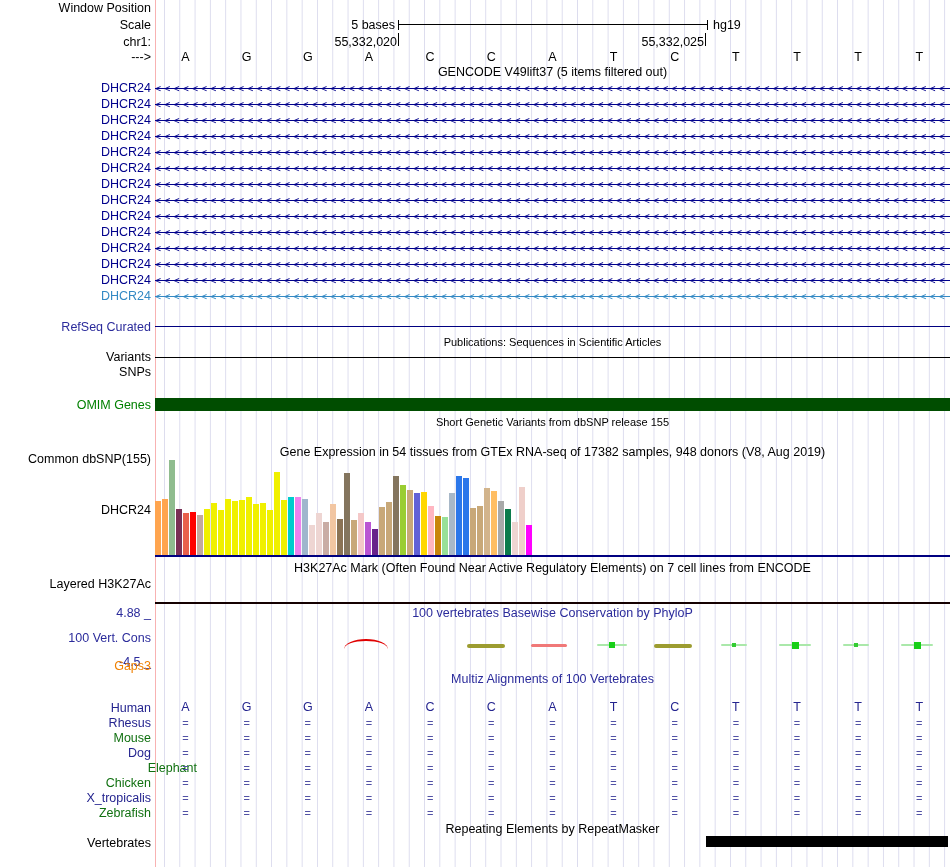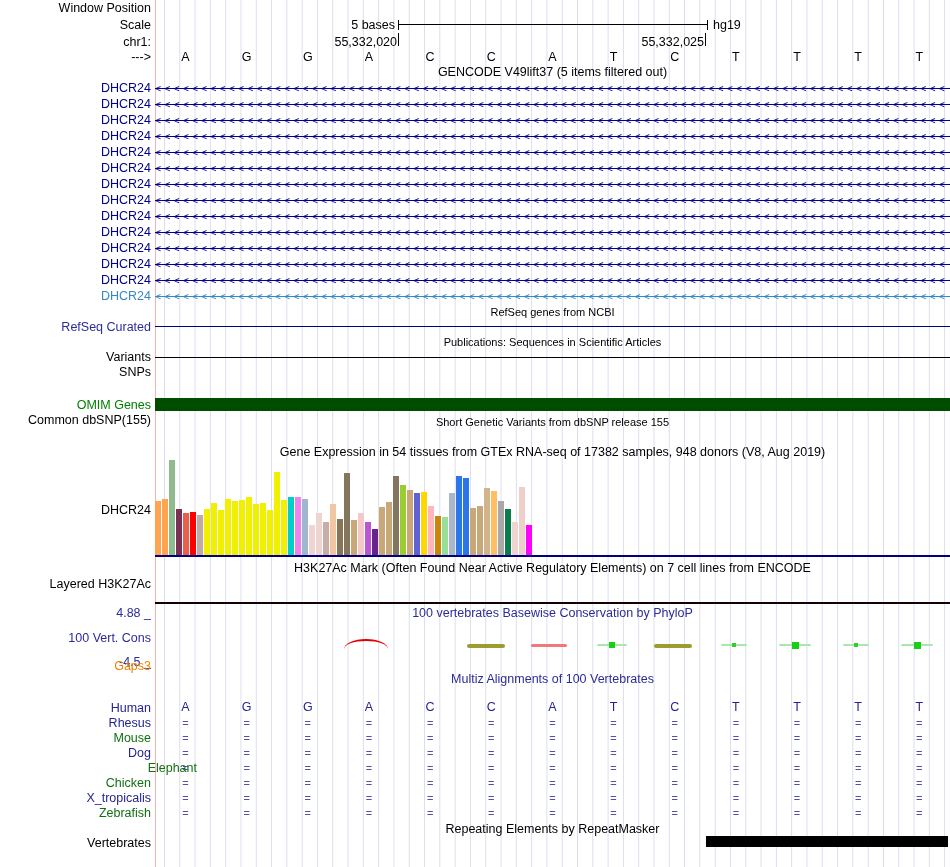--- a/index.html
+++ b/index.html
@@ -113,35 +113,34 @@
       <div style="position: absolute; left: 0px; top: 273px; width: 151px; text-align: right; color: rgb(0, 0, 139); line-height: 14px;">DHCR24</div>
       <div class="arrowrow" style="position: absolute; left: 155px; top: 272px; width: 795px; height: 16px; color: rgb(0, 0, 139);">
         <span class="chev">&lt;&lt;&lt;&lt;&lt;&lt;&lt;&lt;&lt;&lt;&lt;&lt;&lt;&lt;&lt;&lt;&lt;&lt;&lt;&lt;&lt;&lt;&lt;&lt;&lt;&lt;&lt;&lt;&lt;&lt;&lt;&lt;&lt;&lt;&lt;&lt;&lt;&lt;&lt;&lt;&lt;&lt;&lt;&lt;&lt;&lt;&lt;&lt;&lt;&lt;&lt;&lt;&lt;&lt;&lt;&lt;&lt;&lt;&lt;&lt;&lt;&lt;&lt;&lt;&lt;&lt;&lt;&lt;&lt;&lt;&lt;&lt;&lt;&lt;&lt;&lt;&lt;&lt;&lt;&lt;&lt;&lt;&lt;&lt;&lt;&lt;</span>
       </div>
       <div style="position: absolute; left: 0px; top: 289px; width: 151px; text-align: right; color: rgb(51, 137, 196); line-height: 14px;">DHCR24</div>
       <div class="arrowrow" style="position: absolute; left: 155px; top: 288px; width: 795px; height: 16px; color: rgb(51, 137, 196);">
         <span class="chev">&lt;&lt;&lt;&lt;&lt;&lt;&lt;&lt;&lt;&lt;&lt;&lt;&lt;&lt;&lt;&lt;&lt;&lt;&lt;&lt;&lt;&lt;&lt;&lt;&lt;&lt;&lt;&lt;&lt;&lt;&lt;&lt;&lt;&lt;&lt;&lt;&lt;&lt;&lt;&lt;&lt;&lt;&lt;&lt;&lt;&lt;&lt;&lt;&lt;&lt;&lt;&lt;&lt;&lt;&lt;&lt;&lt;&lt;&lt;&lt;&lt;&lt;&lt;&lt;&lt;&lt;&lt;&lt;&lt;&lt;&lt;&lt;&lt;&lt;&lt;&lt;&lt;&lt;&lt;&lt;&lt;&lt;&lt;&lt;&lt;&lt;</span>
       </div>
     </div>
 
-  <div class="ctitle t-sm" style="top:306px">RefSeq genes from NCBI</div>
   <div class="lbl navy" style="top:320px">RefSeq Curated</div>
   <div class="hline" style="top:326px;height:1px;background:#000080"></div>
 
   <div class="ctitle t-sm" style="top:336px">Publications: Sequences in Scientific Articles</div>
   <div class="lbl" style="top:350px">Variants</div>
   <div class="hline" style="top:357px;height:1px;background:#000"></div>
 
   <div class="lbl" style="top:365px">SNPs</div>
 
   <div class="lbl omimtxt" style="top:398px">OMIM Genes</div>
   <div class="hline" style="top:398px;height:13px;background:#004D00"></div>
 
   <div class="ctitle t-sm" style="top:416px">Short Genetic Variants from dbSNP release 155</div>
-  <div class="lbl" style="top:413px">Common dbSNP(155)</div>
+  <div class="lbl" style="top:452px">Common dbSNP(155)</div>
 
   <div class="ctitle" style="top:446px">Gene Expression in 54 tissues from GTEx RNA-seq of 17382 samples, 948 donors (V8, Aug 2019)</div>
   <div class="lbl" style="top:503px">DHCR24</div>
   <div id="gtex-bars">
       <div style="position: absolute; left: 155px; top: 501px; width: 6px; height: 54px; background: rgb(255, 165, 79);"></div>
       <div style="position: absolute; left: 162px; top: 499px; width: 6px; height: 56px; background: rgb(255, 165, 79);"></div>
       <div style="position: absolute; left: 169px; top: 460px; width: 6px; height: 95px; background: rgb(143, 188, 143);"></div>
       <div style="position: absolute; left: 176px; top: 509px; width: 6px; height: 46px; background: rgb(122, 48, 85);"></div>
       <div style="position: absolute; left: 183px; top: 513px; width: 6px; height: 42px; background: rgb(232, 96, 76);"></div>
       <div style="position: absolute; left: 190px; top: 512px; width: 6px; height: 43px; background: rgb(255, 0, 0);"></div>

